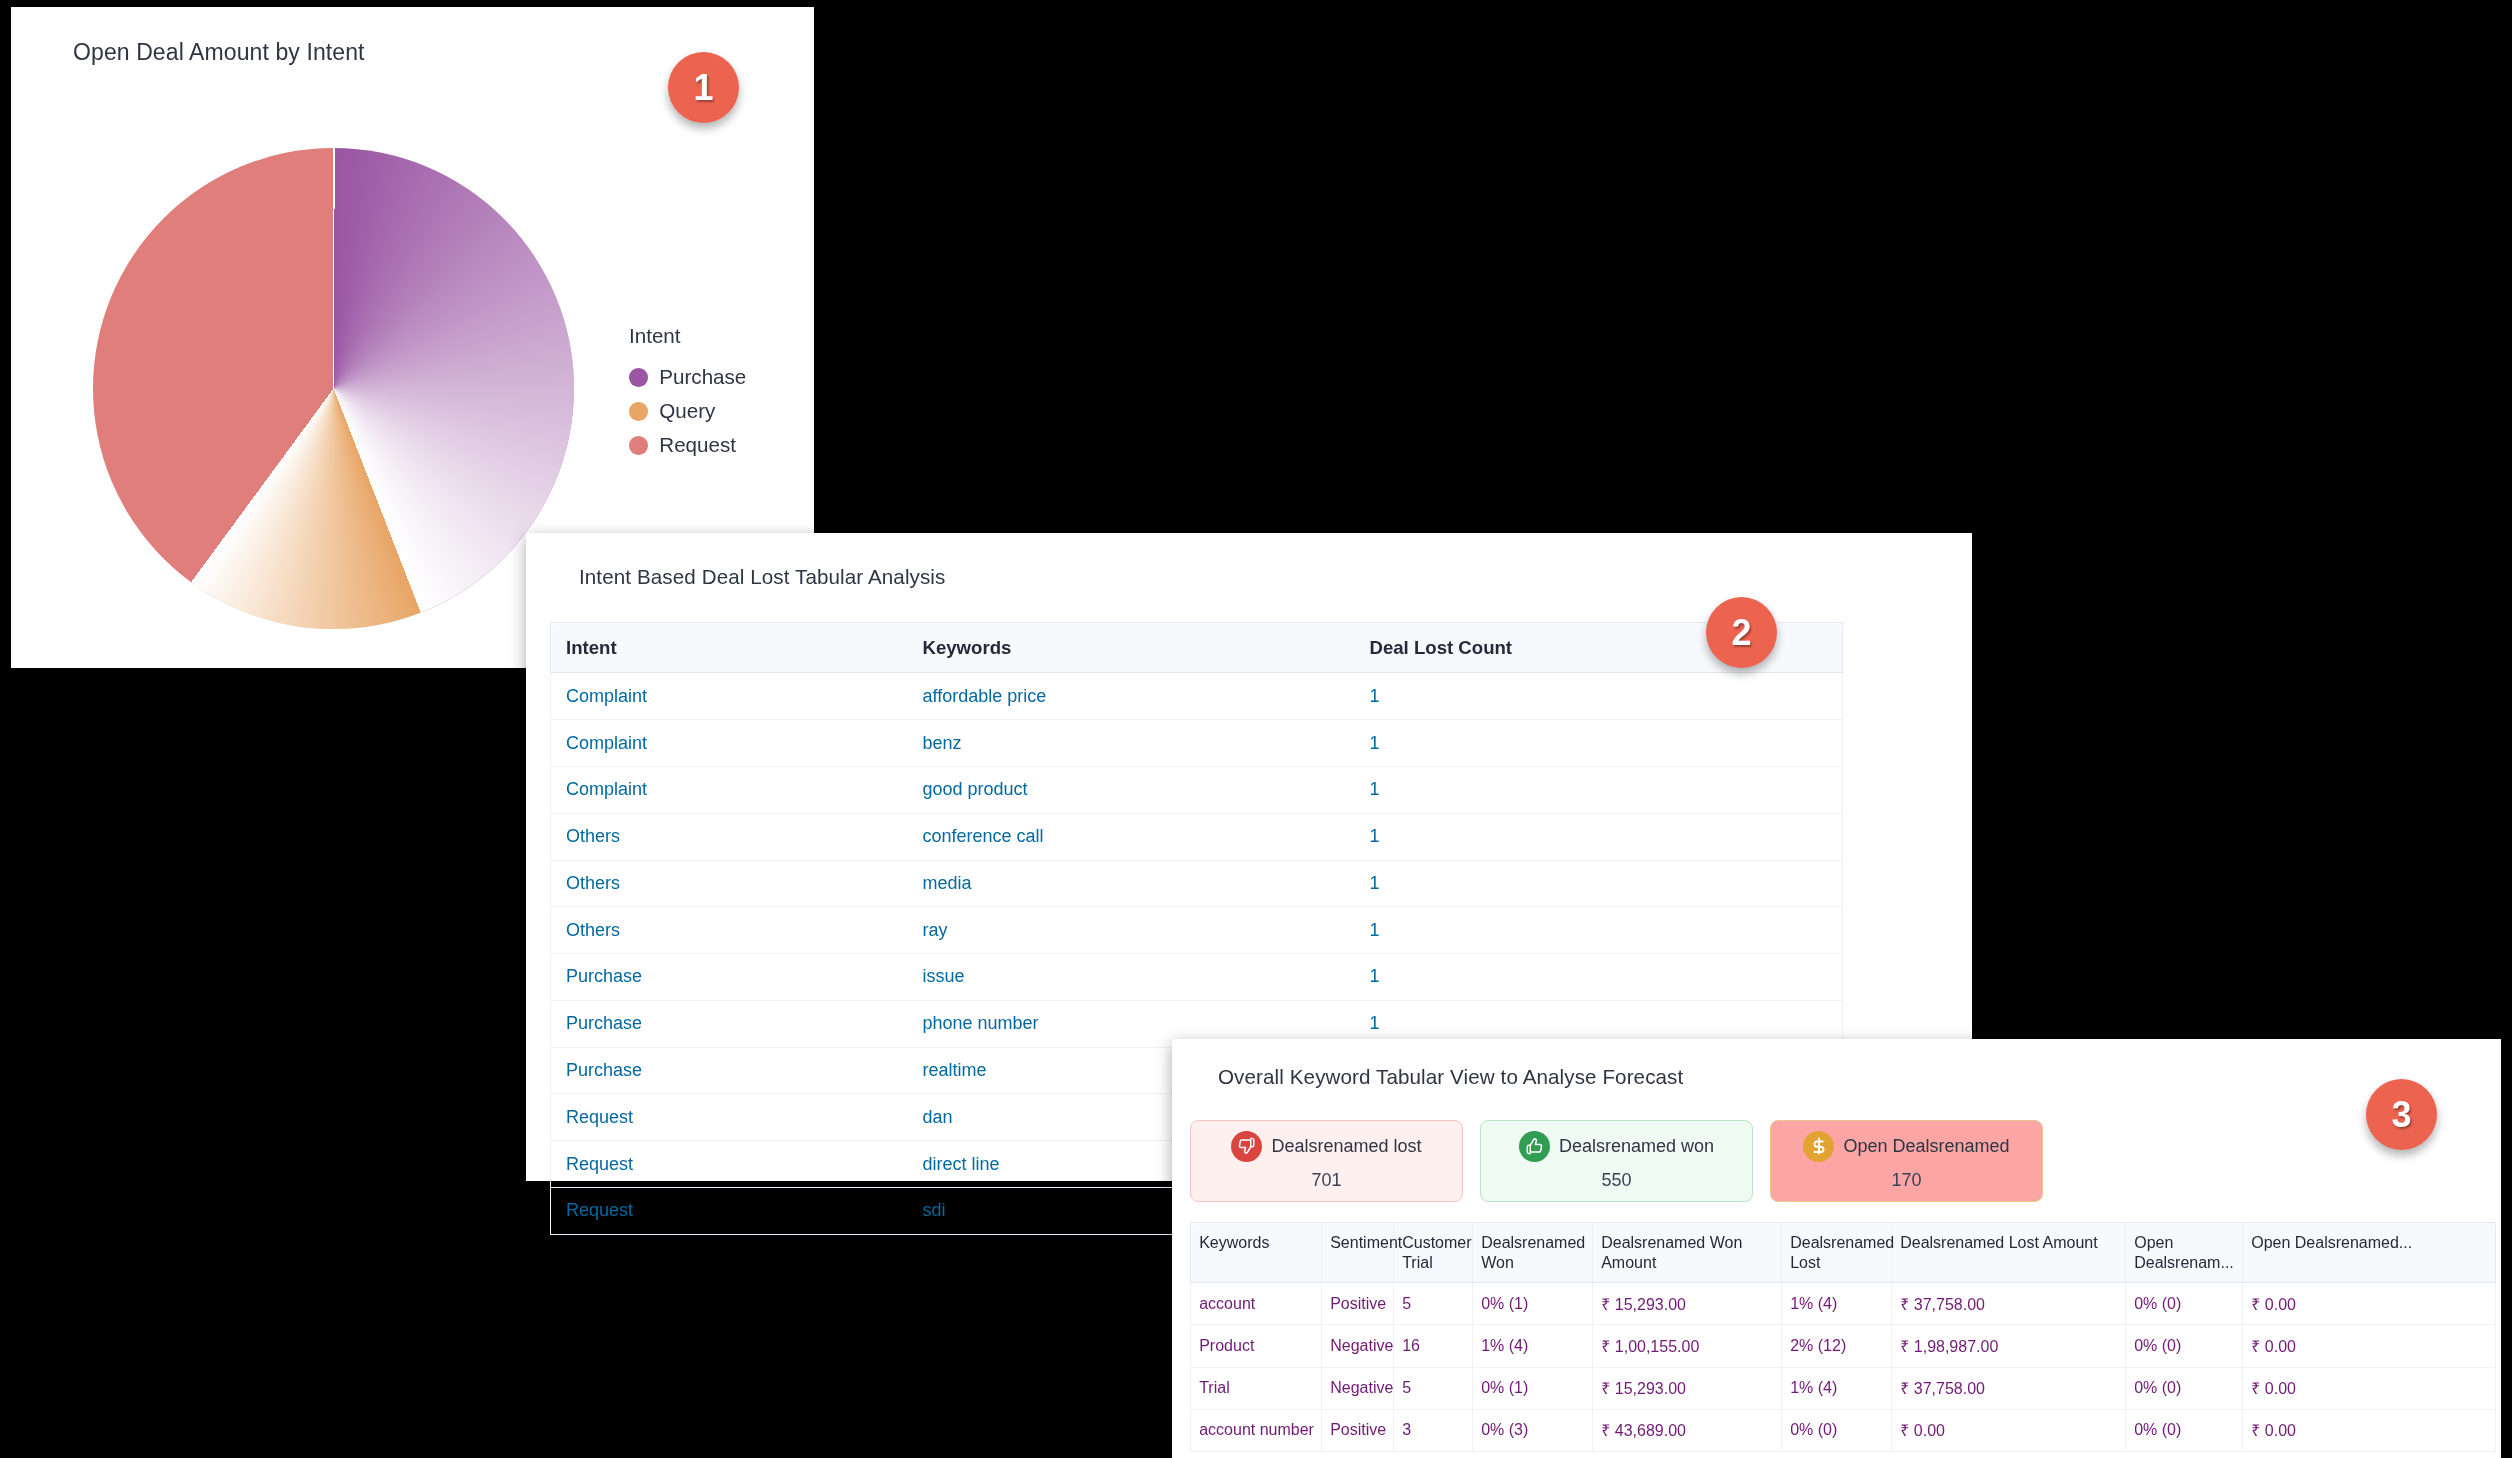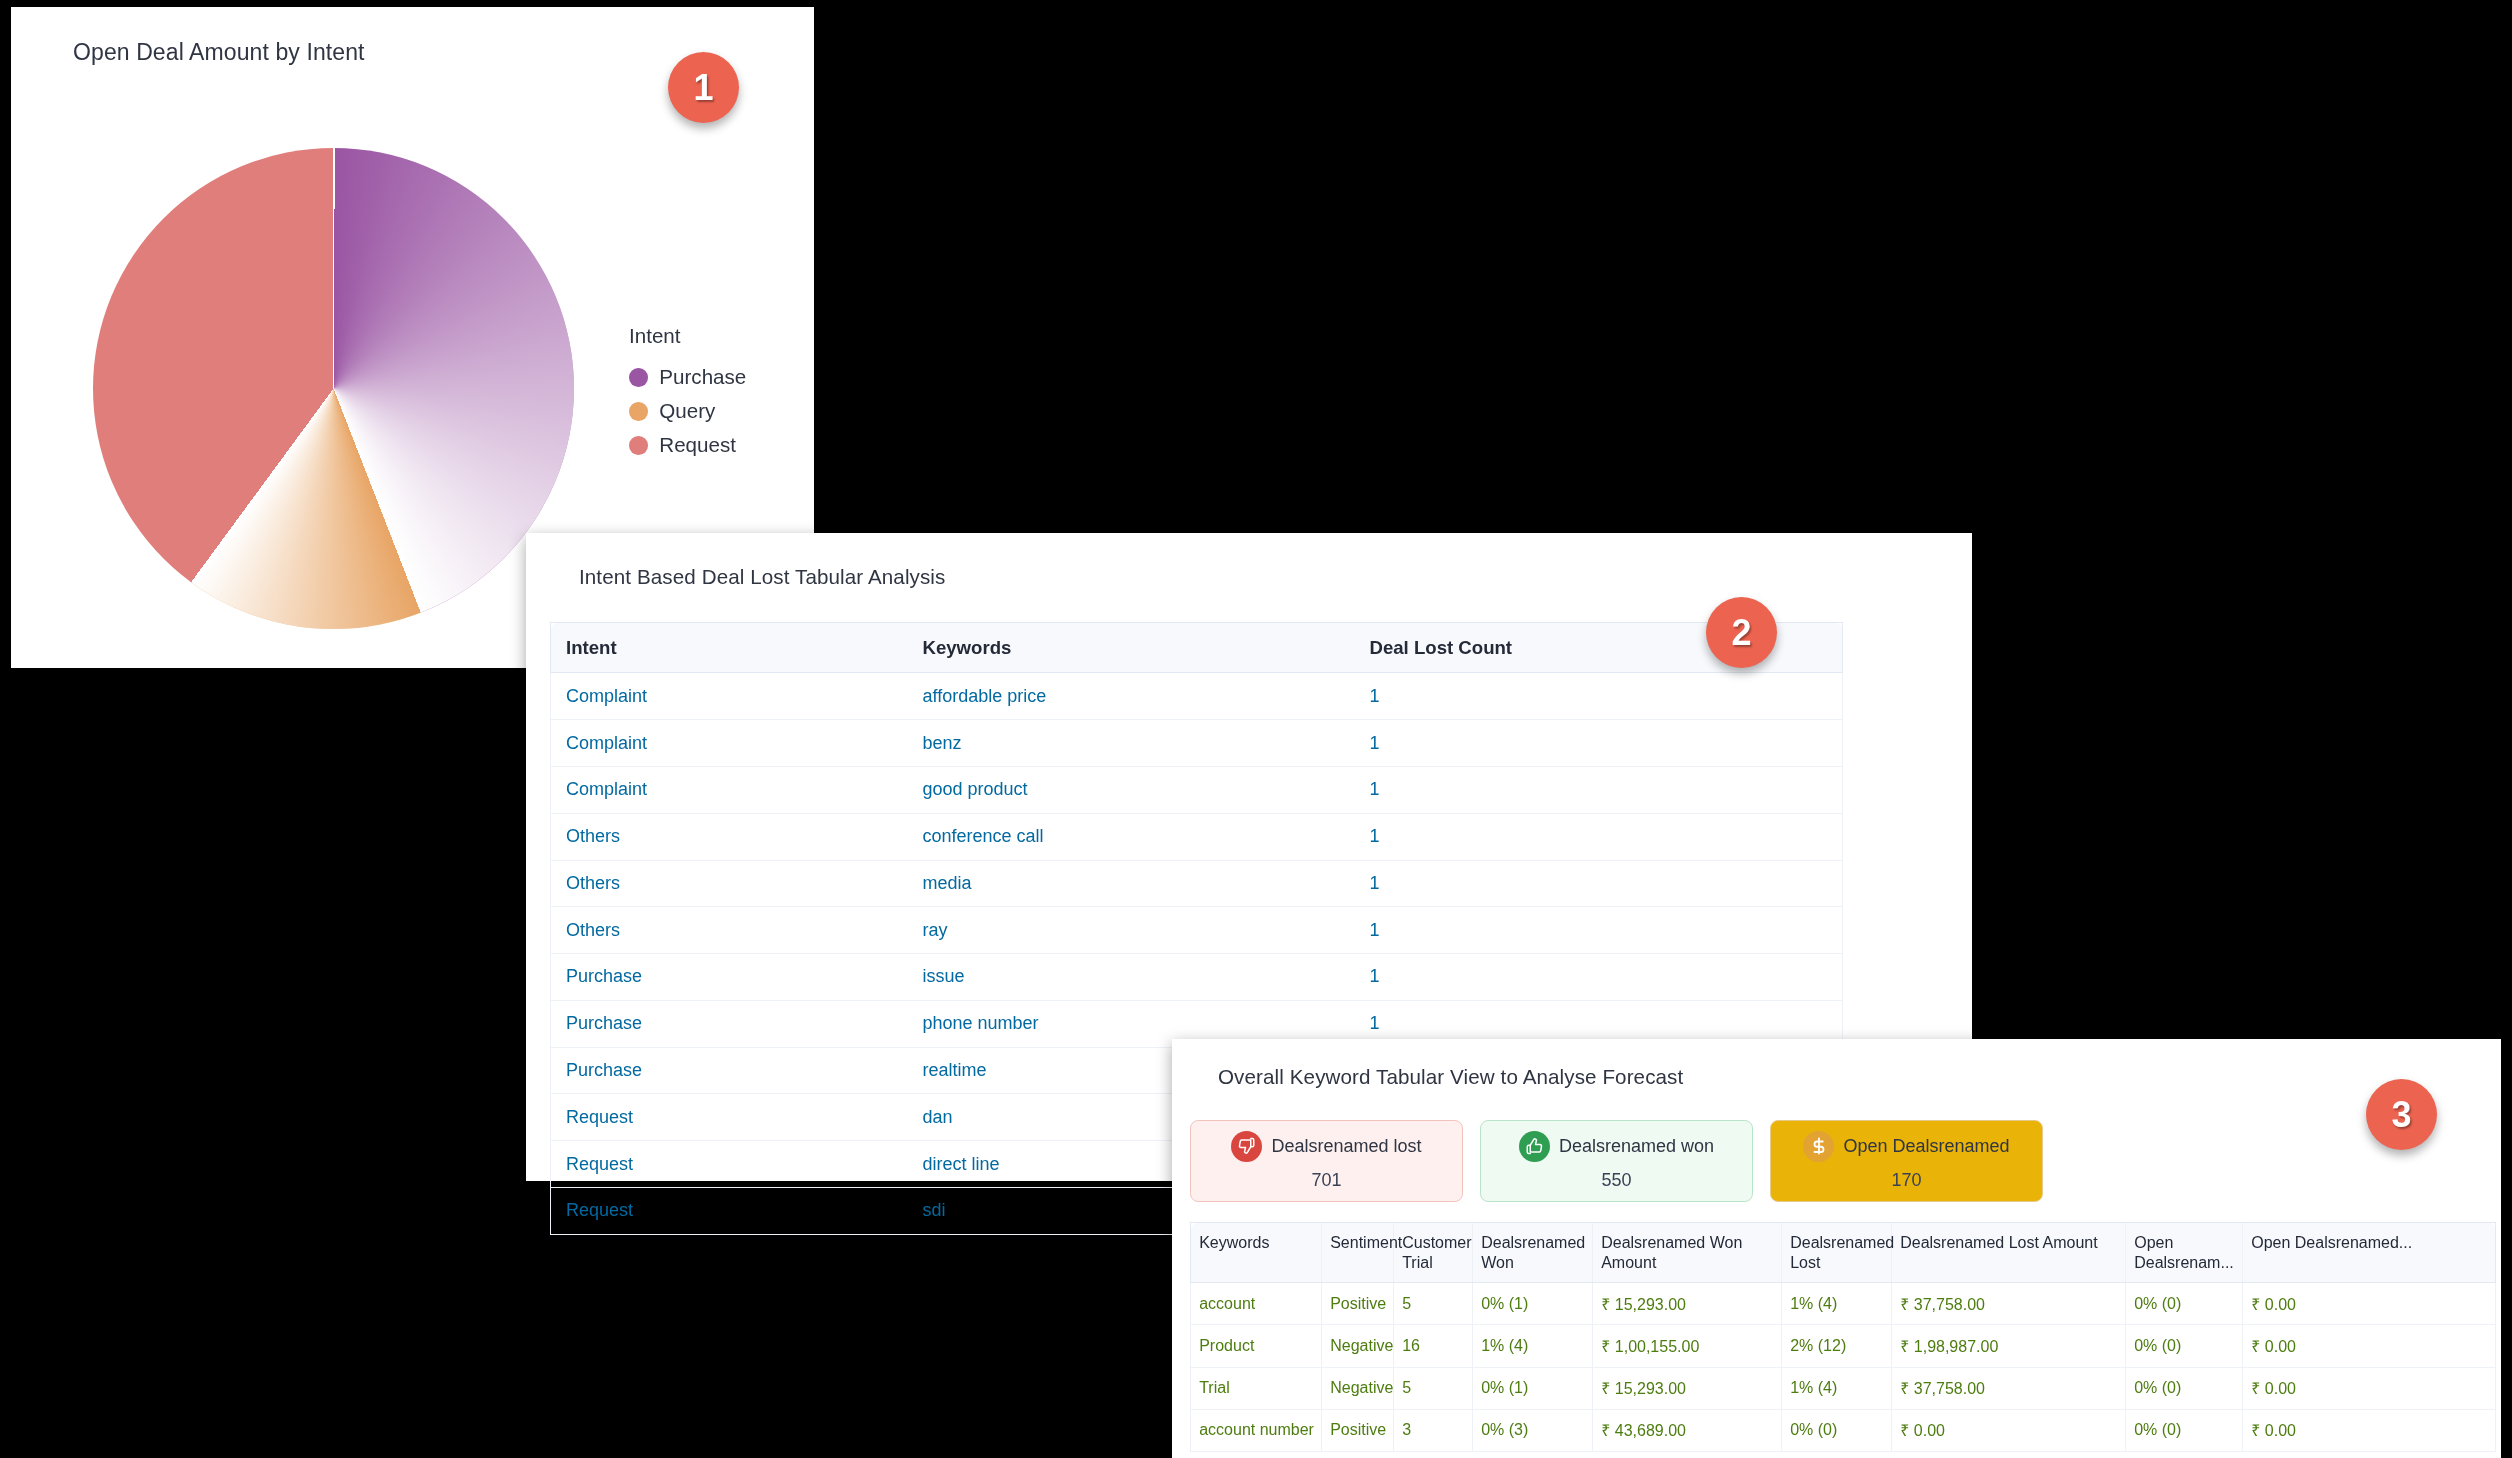--- a/index.html
+++ b/index.html
@@ -198,21 +198,21 @@
   .kpi-label {
     font-size: 18px;
     color: #2f3542;
   }
   .kpi-value {
     font-size: 18px;
     color: #3a4256;
   }
   .kpi-lost { background: #fdf0ef; border: 0.7px solid #f2c3bd; }
   .kpi-won  { background: #effaf3; border: 0.7px solid #b9e3c8; }
-  .kpi-open { background: #eab308; border: 0.7px solid #e8c98a; }
+  .kpi-open { background: #fca5a5; border: 0.7px solid #e8c98a; }
 
   #forecast-table {
     left: 18px;
     top: 183px;
     width: 1304px;
   }
   #forecast-table thead th {
     background: #f7f9fd;
     font-weight: 400;
     color: #242a38;
@@ -231,21 +231,21 @@
   }
   #forecast-table thead th:last-child {
     border-top-right-radius: 6.9px;
     border-right: 0.7px solid #e3e9f2;
   }
   #forecast-table tbody td {
     padding: 9.6px 8.2px;
     border-bottom: 0.7px solid #eef1f6;
     border-right: 0.7px solid #eef1f6;
     font-size: 16px;
-    color: #4d7c0f;
+    color: #701a75;
     white-space: nowrap;
   }
   #forecast-table tbody td:first-child { border-left: 0.7px solid #eef1f6; }
   .sent-positive { color: #2fa84f; }
   .sent-neutral  { color: #ef9020; }
   .sent-negative { color: #f0503a; }
 
   .fc-0 { width: 131px; }
   .fc-1 { width: 72px; }
   .fc-2 { width: 79px; }

